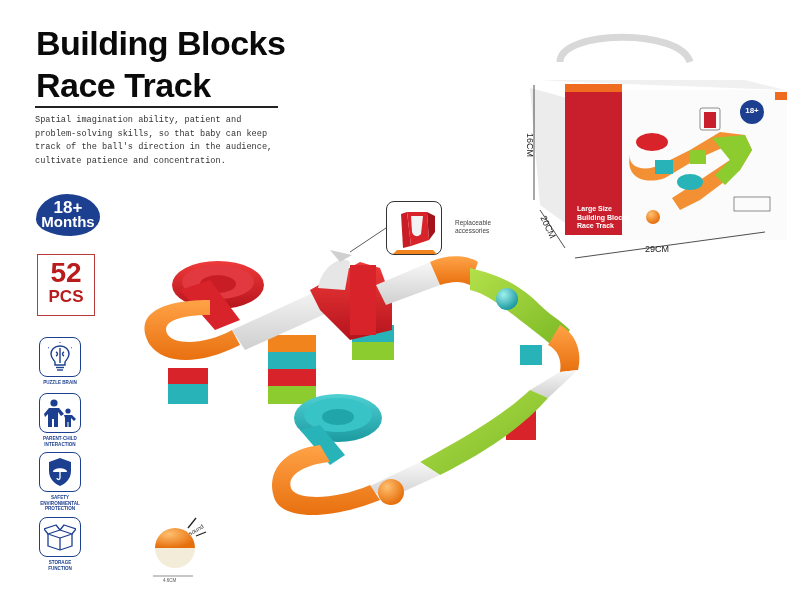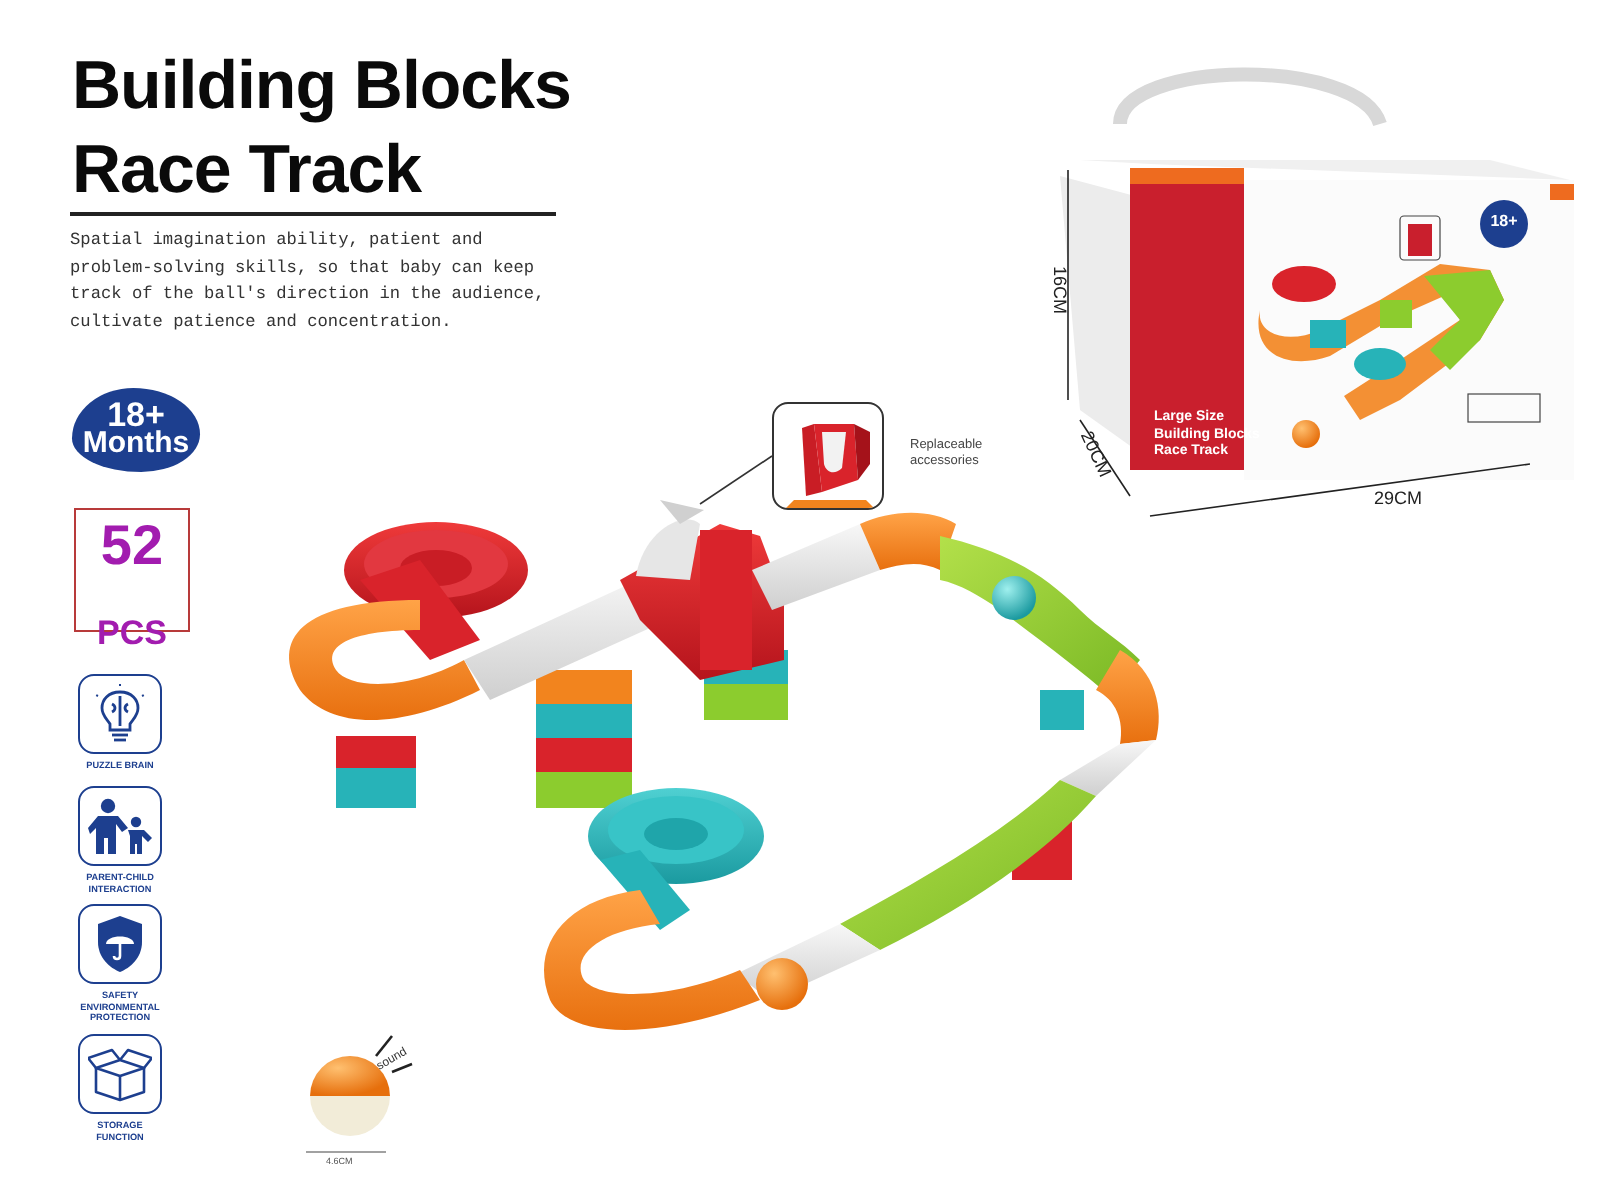--- a/index.html
+++ b/index.html
@@ -7,23 +7,23 @@
   body { position:relative; font-family:"Liberation Sans", sans-serif; color:#111; }
 
   .title { position:absolute; left:36px; top:22px; font-size:34px; font-weight:bold; line-height:42px; letter-spacing:-0.5px; color:#0a0a0a; }
   .rule { position:absolute; left:35px; top:106px; width:243px; height:2px; background:#222; }
   .desc { position:absolute; left:35px; top:114px; width:250px; font-size:8.6px; line-height:13.5px; color:#333;font-family:Liberation Mono, monospace; }
 
   .age-badge { position:absolute; left:36px; top:194px; width:64px; height:42px; background:#1d3f8f; border-radius:48% 52% 46% 54% / 60% 55% 45% 40%; color:#fff; text-align:center; }
   .age-badge .big { font-size:17px; font-weight:bold; line-height:19px; padding-top:4px; display:block; }
   .age-badge .small { font-size:15px; font-weight:bold; line-height:10px; display:block; }
 
-  .pcs-badge { position:absolute; left:37px; top:254px; width:58px; height:62px; border:1.5px solid #b83a3a; text-align:center; color:#a21caf; }
+  .pcs-badge { position:absolute; left:37px; top:254px; width:58px; height:62px; border:1.5px solid #b83a3a; text-align:center; color:#b91c1c; }
   .pcs-badge .num { display:block; font-size:28px; font-weight:bold; line-height:30px; padding-top:3px; }
-  .pcs-badge .unit { display:block; font-size:17px; font-weight:bold; line-height:18px;margin-top:20px; }
+  .pcs-badge .unit { display:block; font-size:17px; font-weight:bold; line-height:18px; }
 
   .feature { position:absolute; left:37px; width:46px; text-align:center; }
   .feature .ico { width:42px; height:40px; margin:0 auto; border:1.6px solid #1d3f8f; border-radius:8px; display:flex; align-items:center; justify-content:center; background:#fff; }
   .feature .lbl { font-size:4.6px; font-weight:bold; color:#1d3f8f; line-height:5.5px; margin-top:3px; text-transform:uppercase; }
 
   .scene { position:absolute; left:0; top:0; width:800px; height:600px; }
 
   .accessory-box { position:absolute; left:386px; top:201px; width:56px; height:54px; border:1.2px solid #333; border-radius:8px; background:#fff; overflow:hidden; }
   .accessory-label { position:absolute; left:455px; top:219px; font-size:6.5px; line-height:8px; color:#444; }
 
@@ -256,13 +256,13 @@
 <div class="ball-caption">4.6CM</div>
 
 <div class="box-front-text">
   <div>Large Size</div>
   <div>Building Blocks</div>
   <div>Race Track</div>
 </div>
 <div class="box-age">18+</div>
 <div class="dim" style="left:518px; top:140px; transform:rotate(90deg);">16CM</div>
 <div class="dim" style="left:536px; top:222px; transform:rotate(65deg);">20CM</div>
-<div class="dim" style="left:687px; top:244px;">29CM</div>
+<div class="dim" style="left:645px; top:244px;">29CM</div>
 
 </body></html>

